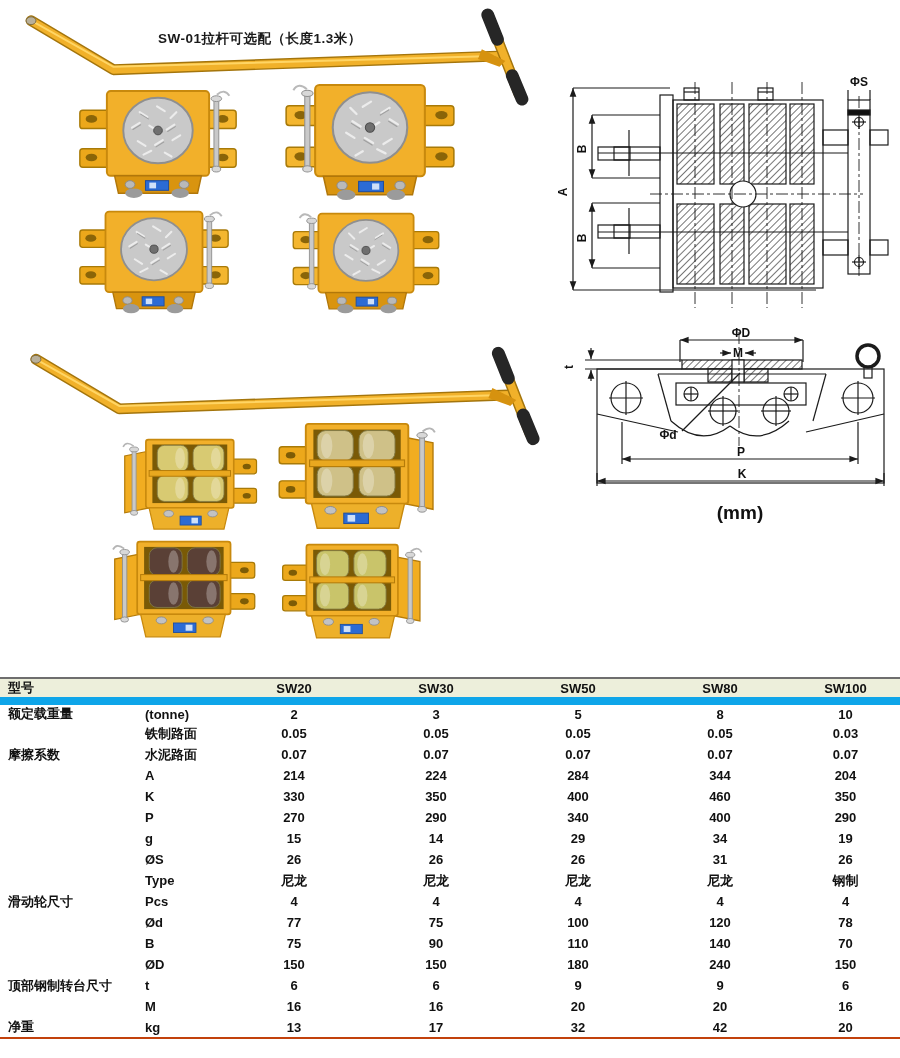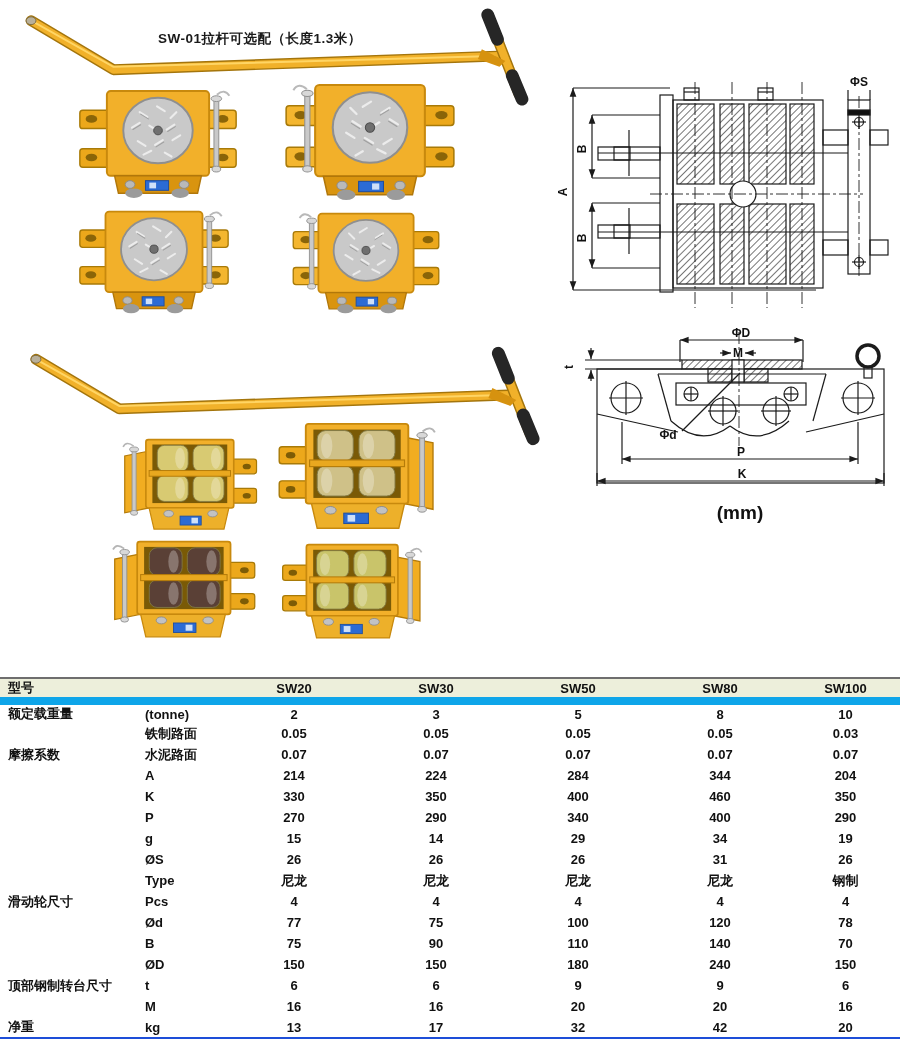--- a/index.html
+++ b/index.html
@@ -9,21 +9,21 @@
   .photo-title { position:absolute; left:158px; top:30px; width:240px; font-size:13.5px; font-weight:bold; color:#1a1a1a; letter-spacing:0.5px; }
   .mirror { transform:scaleX(-1); }
   .mm-label { position:absolute; left:690px; top:502px; width:100px; text-align:center; font-size:19px; font-weight:bold; color:#111; }
 
   table.spec { position:absolute; left:0; top:677px; width:900px; border-collapse:collapse; table-layout:fixed; font-size:13px; }
   table.spec thead tr { background:#edefdb; height:23px; border-top:2px solid #6e6e6e; border-bottom:8px solid #0ea5e9; }
   table.spec th { font-weight:bold; }
   table.spec th.c-label { text-align:left; padding-left:8px; }
   table.spec th.c-val, table.spec td.c-val { text-align:center; font-weight:bold; }
   table.spec tbody tr { height:21px; }
-  table.spec tbody tr:last-child { border-bottom:2px solid #1d4ed8; }
+  table.spec tbody tr:last-child { border-bottom:2px solid #c2410c; }
   table.spec td.c-group { text-align:left; padding-left:8px; font-weight:bold; white-space:nowrap; }
   table.spec td.c-param { text-align:left; font-weight:bold;margin-top:48px; }
   svg text { font-family:"Liberation Sans",sans-serif; }
 </style>
 </head>
 <body>
 
 <svg width="0" height="0" style="position:absolute" aria-hidden="true">
   <defs>
     <marker id="arr" viewBox="0 0 10 10" refX="9" refY="5" markerWidth="8" markerHeight="8" orient="auto-start-reverse">

